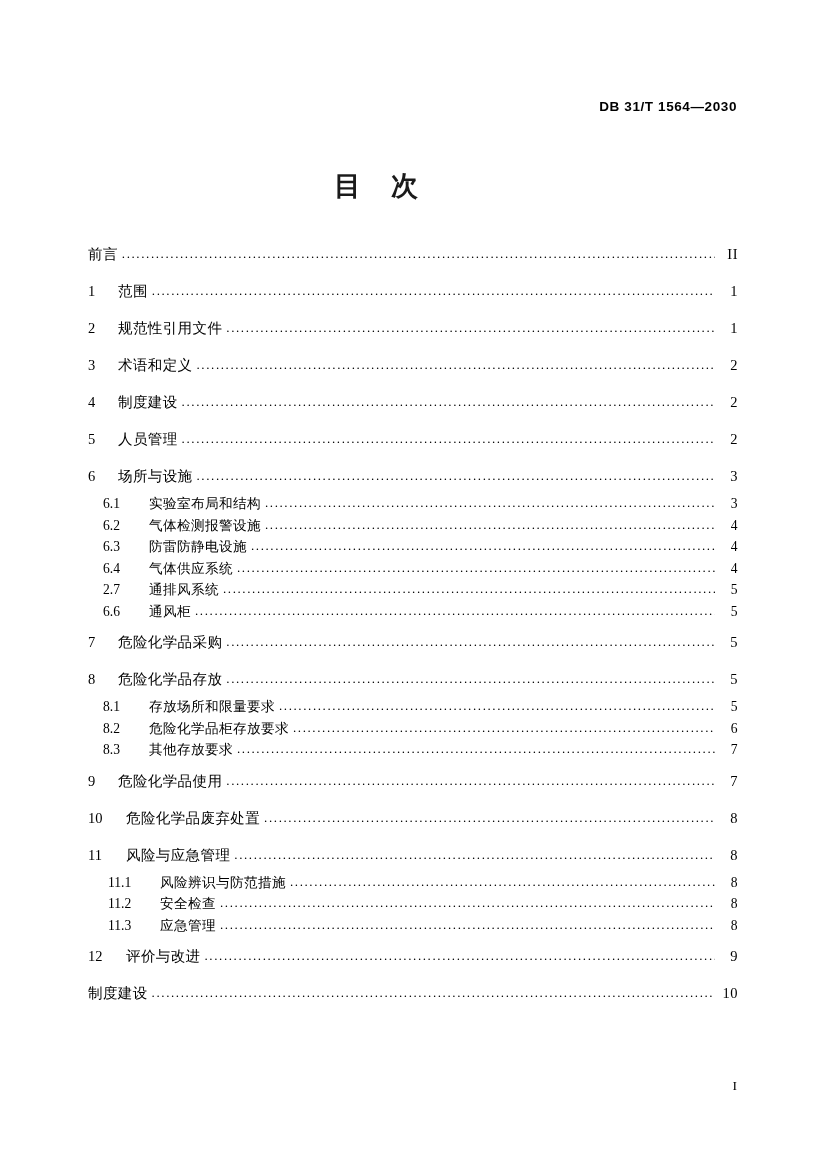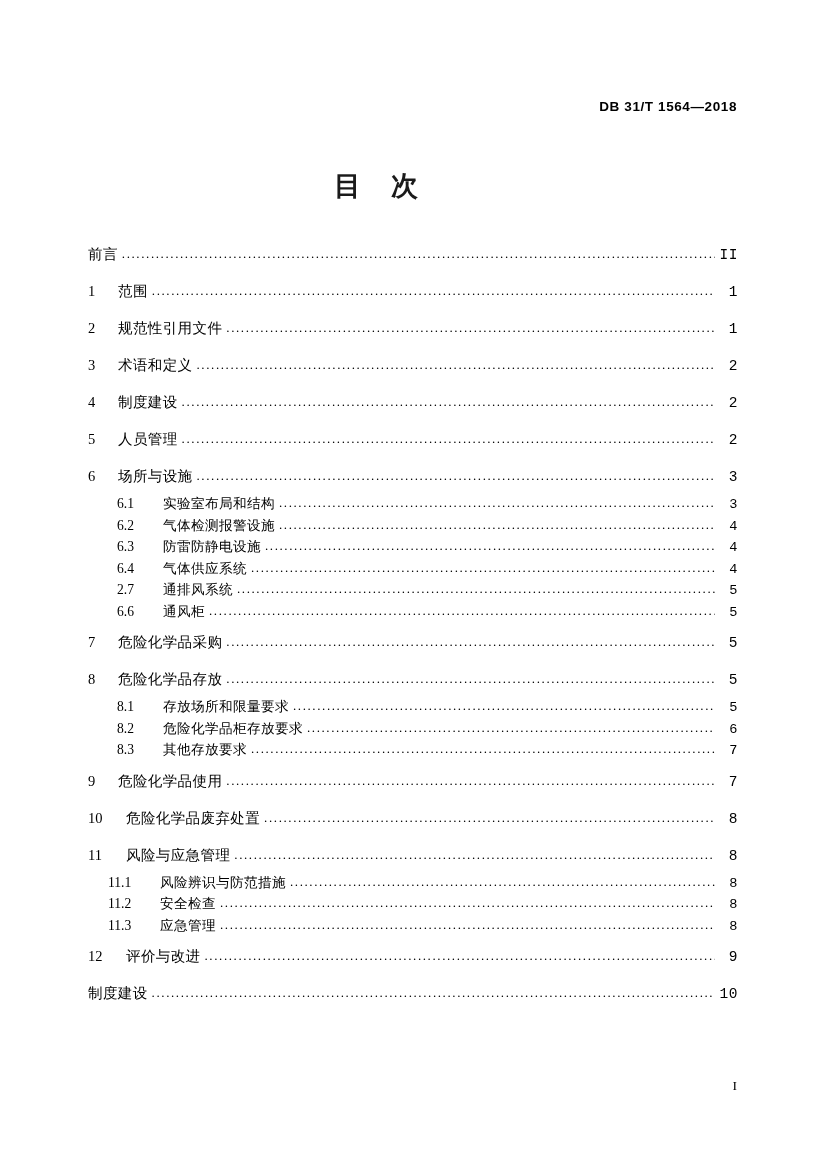--- a/index.html
+++ b/index.html
@@ -78,21 +78,21 @@
   .toc-row.gap-before { margin-top: 9px; }
 
   .num {
     display: inline-block;
     text-align: left;
     flex: 0 0 auto;
     font-family: "Liberation Serif", "DejaVu Serif", serif;
   }
   .toc-row.lvl1 .num { width: 30px; }
   .toc-row.lvl1.wide .num { width: 38px; }
-  .toc-row.lvl2 .num { width: 46px; margin-left: 29px; }
+  .toc-row.lvl2 .num { width: 46px; margin-left: 15px; }
   .toc-row.lvl2.wide .num { width: 52px; margin-left: 20px; }
 
   .label {
     flex: 0 0 auto;
     letter-spacing: 0.4px;
   }
 
   .leader {
     flex: 1 1 auto;
     overflow: hidden;
@@ -104,21 +104,21 @@
     transform: translateY(-1px);
   }
   .leader::after {
     content: "........................................................................................................................................";
   }
 
   .pageno {
     flex: 0 0 auto;
     min-width: 20px;
     text-align: right;
-    font-family: Liberation Mono, monospace;
+    font-family: Liberation Serif, serif;
     letter-spacing: 0.5px;
   }
 
   
   .footer {
     position: absolute;
     top: 1078px;
     left: 88px;
     right: 89px;
     text-align: right;
@@ -126,21 +126,21 @@
     font-size: 13.5px;
     color: #000000;
   }
 </style>
 </head>
 <body>
 
 <div class="page">
 
   <div class="header">
-    <span>DB 31/T 1564—2018</span>
+    <span>DB 31/T 1564—2030</span>
   </div>
 
   <div class="doc-title">
     <span>目</span><span class="gap"></span><span>次</span>
   </div>
 
   <div class="toc" id="toc-list">
       <div class="toc-row plain">
         <span class="label">前言</span>
         <span class="leader"></span>

